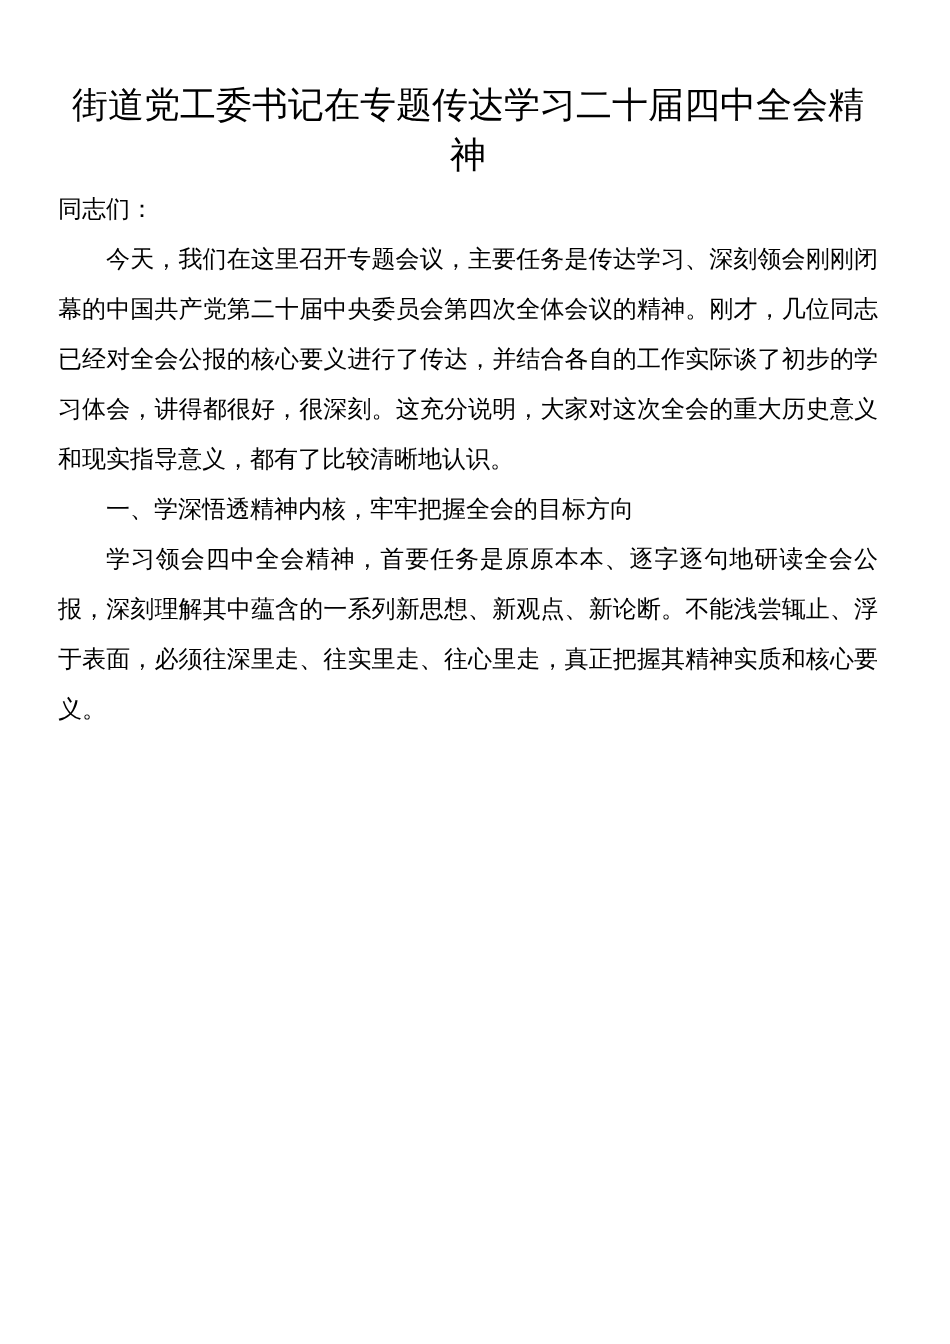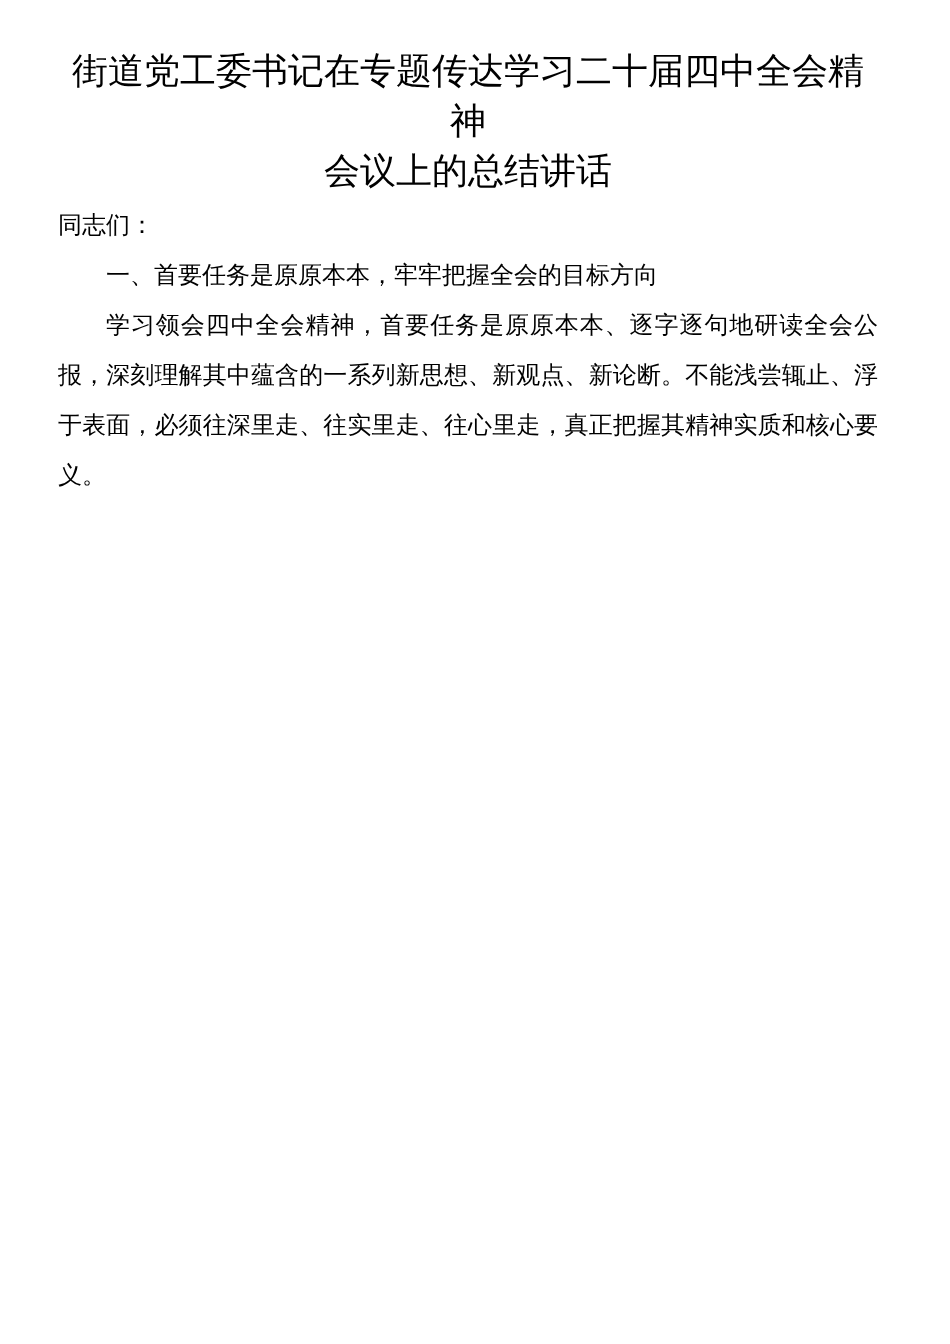--- a/index.html
+++ b/index.html
@@ -11,21 +11,21 @@
     width: 950px;
     height: 1344px;
     position: relative;
     overflow: hidden;
     font-family: "DejaVu Sans", "Liberation Sans", sans-serif;
     color: #000000;
   }
   .page {
     position: absolute;
     left: 58px;
-    top: 46px;
+    top: 80px;
     width: 820px;
   }
   .title {
     font-size: 36px;
     line-height: 50px;
     text-align: center;
     margin: 0 0 8px 0;
     font-weight: normal;
     letter-spacing: 0px;
   }
@@ -45,22 +45,22 @@
   .heading {
     font-weight: normal;
   }
 </style>
 </head>
 <body>
 
 <div class="page">
   <h1 class="title">
     <span>街道党工委书记在专题传达学习二十届四中全会精神</span><br>
-    <span>会议上的总结讲话</span>
   </h1>
 
   <p class="salutation">同志们：</p>
 
+  <p class="para">今天，我们在这里召开专题会议，主要任务是传达学习、深刻领会刚刚闭幕的中国共产党第二十届中央委员会第四次全体会议的精神。刚才，几位同志已经对全会公报的核心要义进行了传达，并结合各自的工作实际谈了初步的学习体会，讲得都很好，很深刻。这充分说明，大家对这次全会的重大历史意义和现实指导意义，都有了比较清晰地认识。</p>
 
-  <p class="heading">一、首要任务是原原本本，牢牢把握全会的目标方向</p>
+  <p class="heading">一、学深悟透精神内核，牢牢把握全会的目标方向</p>
 
   <p class="para">学习领会四中全会精神，首要任务是原原本本、逐字逐句地研读全会公报，深刻理解其中蕴含的一系列新思想、新观点、新论断。不能浅尝辄止、浮于表面，必须往深里走、往实里走、往心里走，真正把握其精神实质和核心要义。</p>
 </div>
 
 </body></html>

